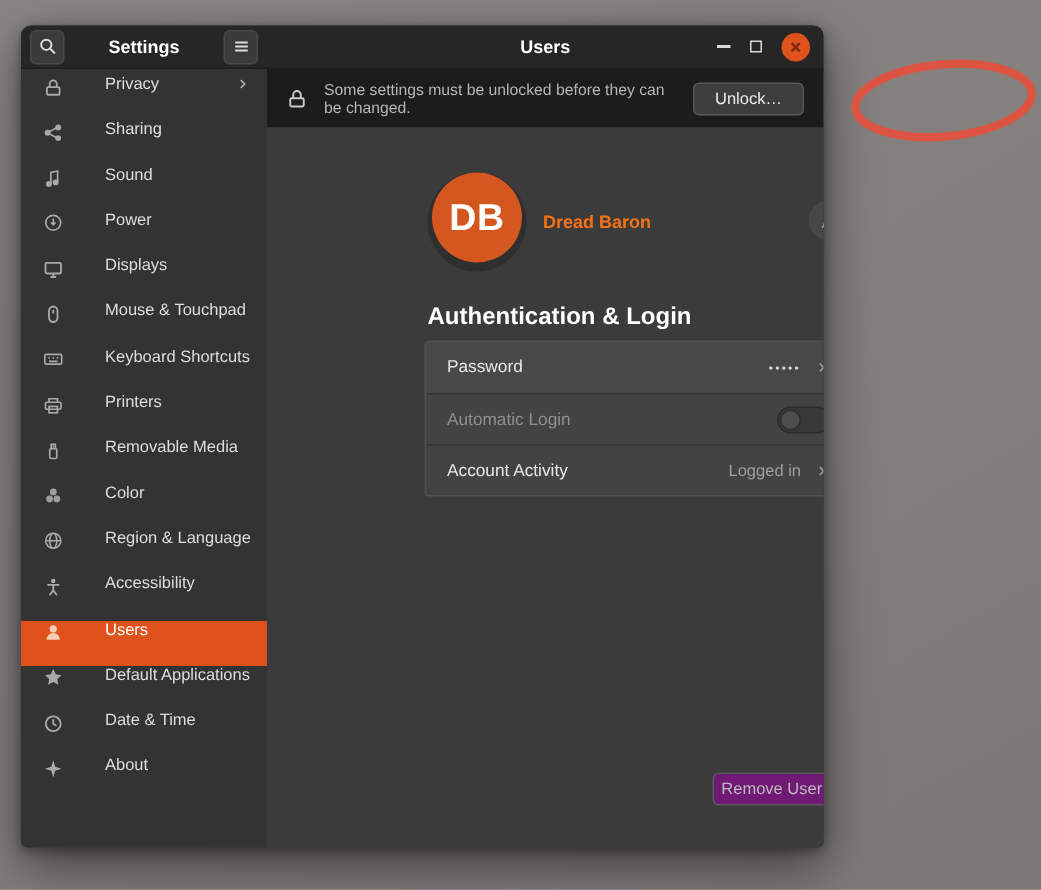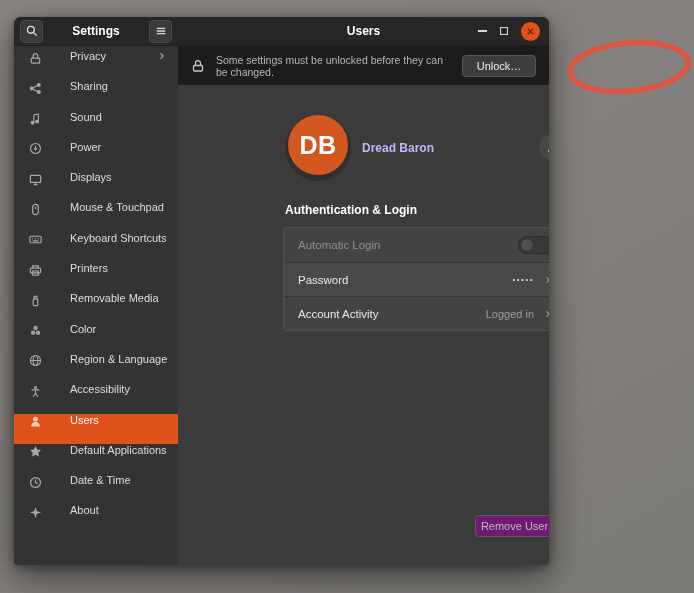--- a/index.html
+++ b/index.html
@@ -68,27 +68,27 @@
   .content { flex:1; position:relative; background:#3b3b3b; }
   .avatar-ring {
     position:absolute; left:107px; top:30px; width:66px; height:66px; border-radius:50%;
     background:#2f2f2f; display:flex; align-items:flex-start; justify-content:center;
   }
   .avatar {
     width:60px; height:60px; border-radius:50%; background:#D4571F;
     display:flex; align-items:center; justify-content:center;
     color:#ffffff; font-size:25px; font-weight:bold; letter-spacing:0.5px;
   }
-  .user-name { position:absolute; left:184px; top:56px; color:#c4b5fd; font-weight:bold; font-size:12px; }
+  .user-name { position:absolute; left:184px; top:56px; color:#f97316; font-weight:bold; font-size:12px; }
   .edit-btn {
     position:absolute; left:361px; top:49px; width:26px; height:26px; border-radius:50%;
     background:#474747; display:flex; align-items:center; justify-content:center;
     color:#d8d8d8; cursor:pointer;
   }
-  .section-heading { position:absolute; left:107px; top:118px; color:#ffffff; font-weight:bold; font-size:12px; }
+  .section-heading { position:absolute; left:107px; top:118px; color:#ffffff; font-weight:bold; font-size:16px; }
   .auth-card {
     position:absolute; left:105px; top:142px; width:282px;
     border:1px solid #505050; border-radius:3px; overflow:hidden; background:#434343;
   }
   .auth-row {
     height:34px; display:flex; align-items:center; padding:0 10px 0 14px;
     font-size:11.5px; background:#434343; cursor:pointer;
   }
   .auth-row + .auth-row { border-top:1px solid #363636; }
   .auth-row.first { background:#484848; }
@@ -340,36 +340,36 @@
         <span>
           <svg width="13" height="13" viewBox="0 0 16 16" stroke="currentColor" stroke-width="1.3" fill="none">
               <path d="M3.5 12.5l.9-2.8 6.4-6.4 1.9 1.9-6.4 6.4zM10.3 3.8l1.9 1.9"></path>
             </svg>
         </span>
       </div>
 
       <div class="section-heading">Authentication &amp; Login</div>
 
       <div class="auth-card">
-        <div class="auth-row disabled">
-          <span class="row-label">Automatic Login</span>
-          <span class="row-right">
-            <span class="toggle">
-                <span class="knob"></span>
-              </span>
-          </span>
-        </div>
         <div class="auth-row first">
           <span class="row-label">Password</span>
           <span class="row-right">
             <span class="row-dots">•••••</span>
             <span class="row-chevron">
                 <svg width="12" height="12" viewBox="0 0 16 16" stroke="currentColor" stroke-width="1.5" fill="none">
                   <path d="M6 4.5L9.5 8 6 11.5"></path>
                 </svg>
+              </span>
+          </span>
+        </div>
+        <div class="auth-row disabled">
+          <span class="row-label">Automatic Login</span>
+          <span class="row-right">
+            <span class="toggle">
+                <span class="knob"></span>
               </span>
           </span>
         </div>
         <div class="auth-row">
           <span class="row-label">Account Activity</span>
           <span class="row-right">
             <span class="row-value">Logged in</span>
             <span class="row-chevron">
                 <svg width="12" height="12" viewBox="0 0 16 16" stroke="currentColor" stroke-width="1.5" fill="none">
                   <path d="M6 4.5L9.5 8 6 11.5"></path>

